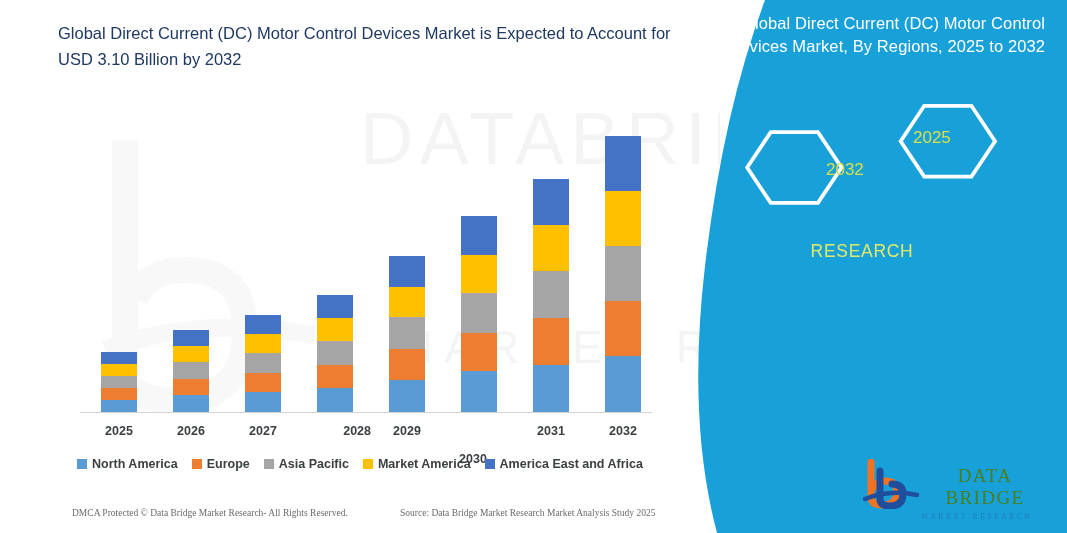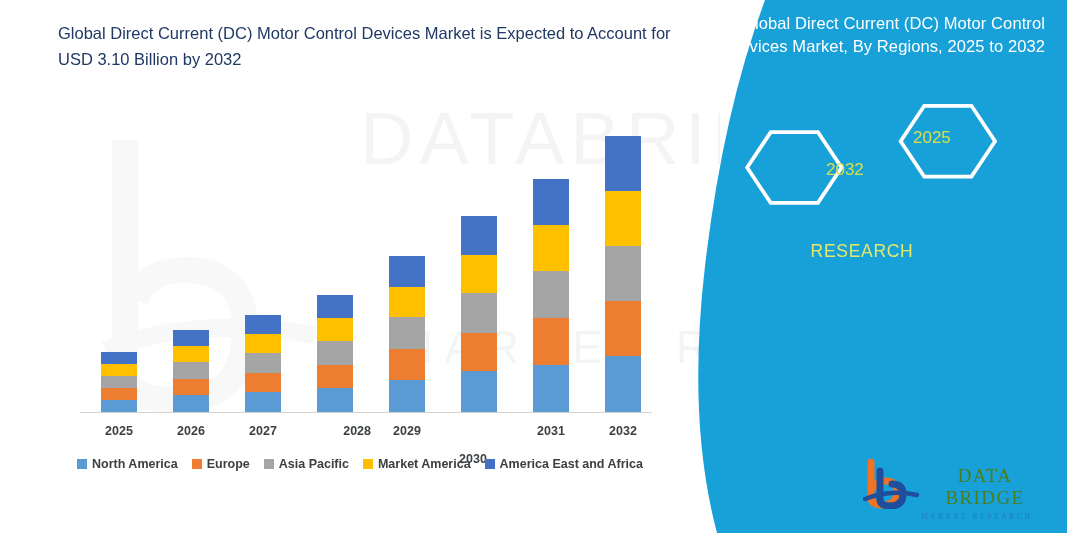--- a/index.html
+++ b/index.html
@@ -195,20 +195,24 @@
         <div class="legend-item">
           <span class="legend-swatch" style="background: rgb(255, 192, 0);"></span>
           <span class="legend-label">Market America</span>
         </div>
         <div class="legend-item">
           <span class="legend-swatch" style="background: rgb(68, 114, 196);"></span>
           <span class="legend-label">America East and Africa</span>
         </div>
       </div>
 
+    <div class="footer">
+      <div class="footer-left">DMCA Protected © Data Bridge Market Research-  All Rights Reserved.</div>
+      <div class="footer-right">Source: Data Bridge Market Research  Market Analysis Study 2025</div>
+    </div>
   </div>
 
   <div class="right-panel">
     <svg class="shape" width="400" height="533" viewBox="0 0 400 533">
       <path d="M 98 0 L 400 0 L 400 533 L 50 533 Q 20 420 38 266 Q 56 112 98 0 Z" fill="#18A0D8"></path>
     </svg>
 
     <div class="panel-content">
       <div class="panel-title">Global Direct Current (DC) Motor Control Devices Market, By Regions, 2025 to 2032</div>
 

